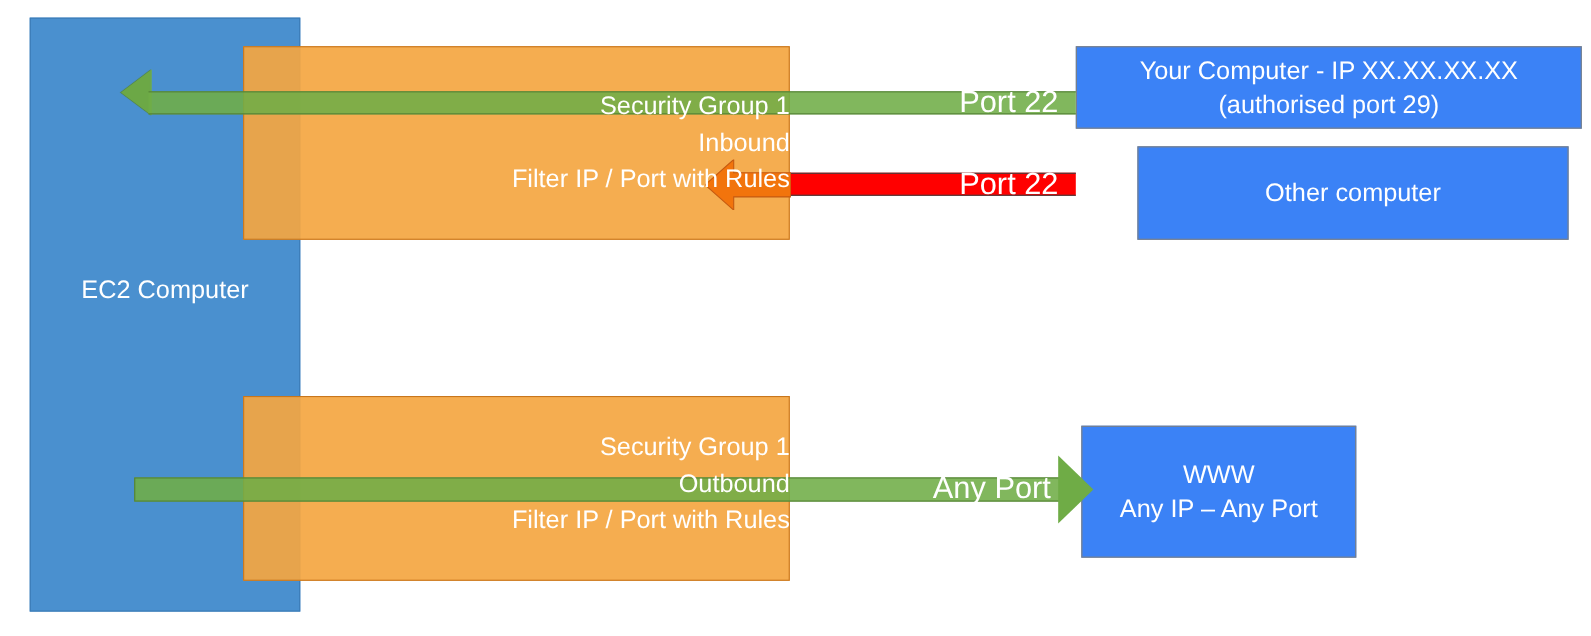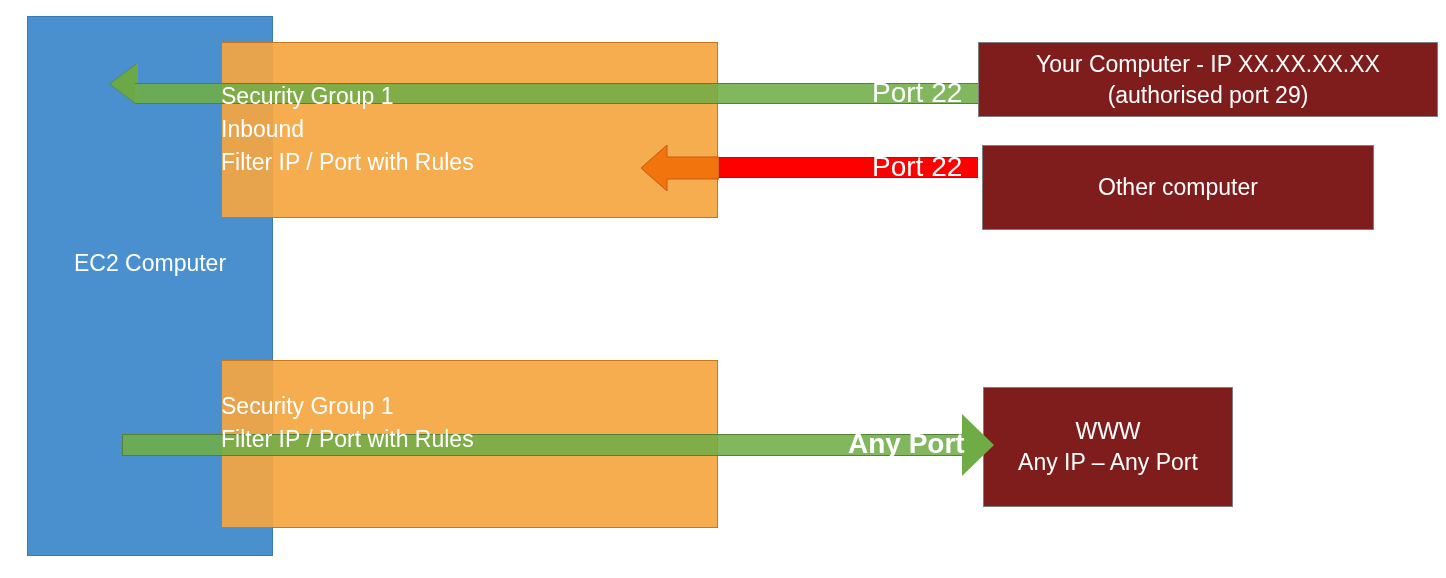--- a/index.html
+++ b/index.html
@@ -47,21 +47,21 @@
     z-index: 3;
   }
   .sg-inbound  { left: 221px; top: 42px;  width: 497px; height: 176px; }
   .sg-outbound { left: 221px; top: 360px; width: 497px; height: 168px; }
 
   .sg-text {
     z-index: 7;
     color: #ffffff;
     font-size: 23px;
     line-height: 33px;
-    text-align: left;
+    text-align: right;
     width: 497px;
     pointer-events: none;
   }
   .sg-text-inbound  { left: 221px; top: 80px; }
   .sg-text-outbound { left: 221px; top: 390px; }
   .sg-text div { white-space: nowrap; }
 
   
   .bar { z-index: 5; box-sizing: border-box; }
 
@@ -118,40 +118,40 @@
   .port-label {
     z-index: 8;
     color: #ffffff;
     font-size: 28px;
     line-height: 22px;
     white-space: nowrap;
     pointer-events: none;
   }
   .port-label-green-in  { left: 872px; top: 82px; }
   .port-label-red       { left: 872px; top: 156px; }
-  .port-label-anyport   { left: 848px; top: 433px; font-weight: bold; }
+  .port-label-anyport   { left: 848px; top: 433px; }
 
   
   .grey-box {
-    background: #7f1d1d;
+    background: #3b82f6;
     border: 1px solid #7F7F7F;
     box-sizing: border-box;
     z-index: 4;
     color: #ffffff;
     font-size: 23px;
     line-height: 31px;
     text-align: center;
     display: flex;
     flex-direction: column;
     align-items: center;
     justify-content: center;
   }
   .grey-box div { white-space: nowrap; }
   .grey-your-computer { left: 978px; top: 42px;  width: 460px; height: 75px; }
-  .grey-other-computer{ left: 982px; top: 133px; width: 392px; height: 85px; margin-top: 12px; }
+  .grey-other-computer{ left: 1034px; top: 133px; width: 392px; height: 85px; }
   .grey-www           { left: 983px; top: 387px; width: 250px; height: 120px; }
 </style>
 </head>
 <body>
 
 <div id="canvas">
 
   <div class="abs ec2-box"></div>
 
   <div class="abs sg-box sg-inbound"></div>
@@ -172,20 +172,21 @@
     <div>EC2 Computer</div>
   </div>
 
   <div class="abs sg-text sg-text-inbound">
     <div>Security Group 1</div>
     <div>Inbound</div>
     <div>Filter IP / Port with Rules</div>
   </div>
   <div class="abs sg-text sg-text-outbound">
     <div>Security Group 1</div>
+    <div>Outbound</div>
     <div>Filter IP / Port with Rules</div>
   </div>
 
   <div class="abs port-label port-label-green-in">Port 22</div>
   <div class="abs port-label port-label-red">Port 22</div>
   <div class="abs port-label port-label-anyport">Any Port</div>
 
   <div class="abs grey-box grey-your-computer">
     <div>Your Computer - IP XX.XX.XX.XX</div>
     <div>(authorised port 29)</div>

